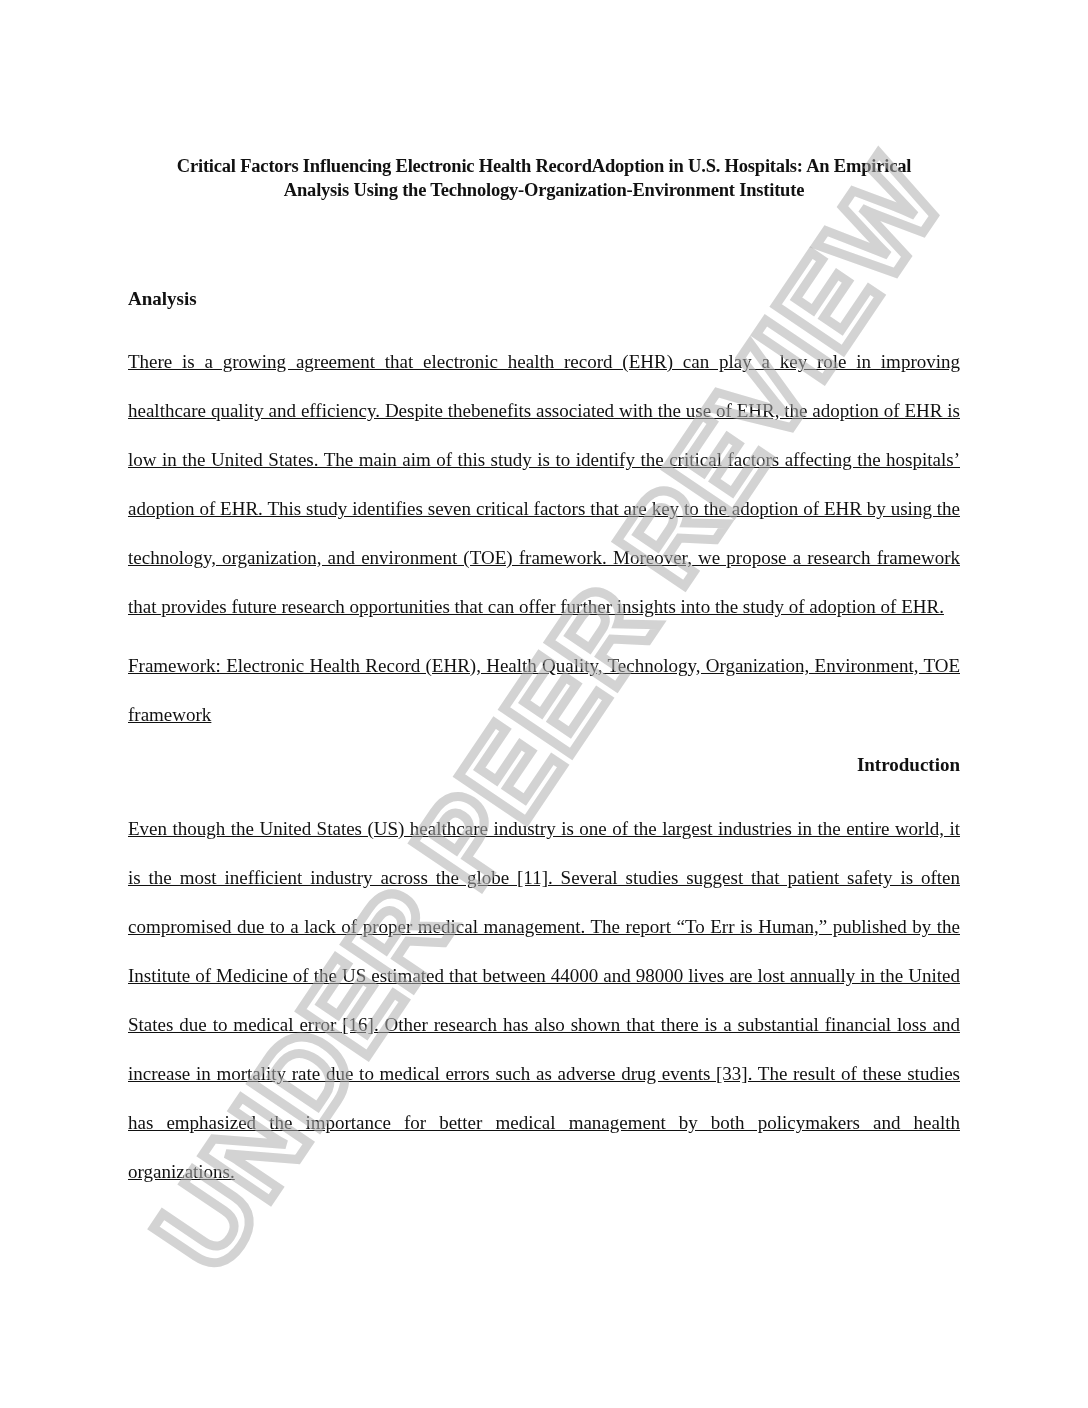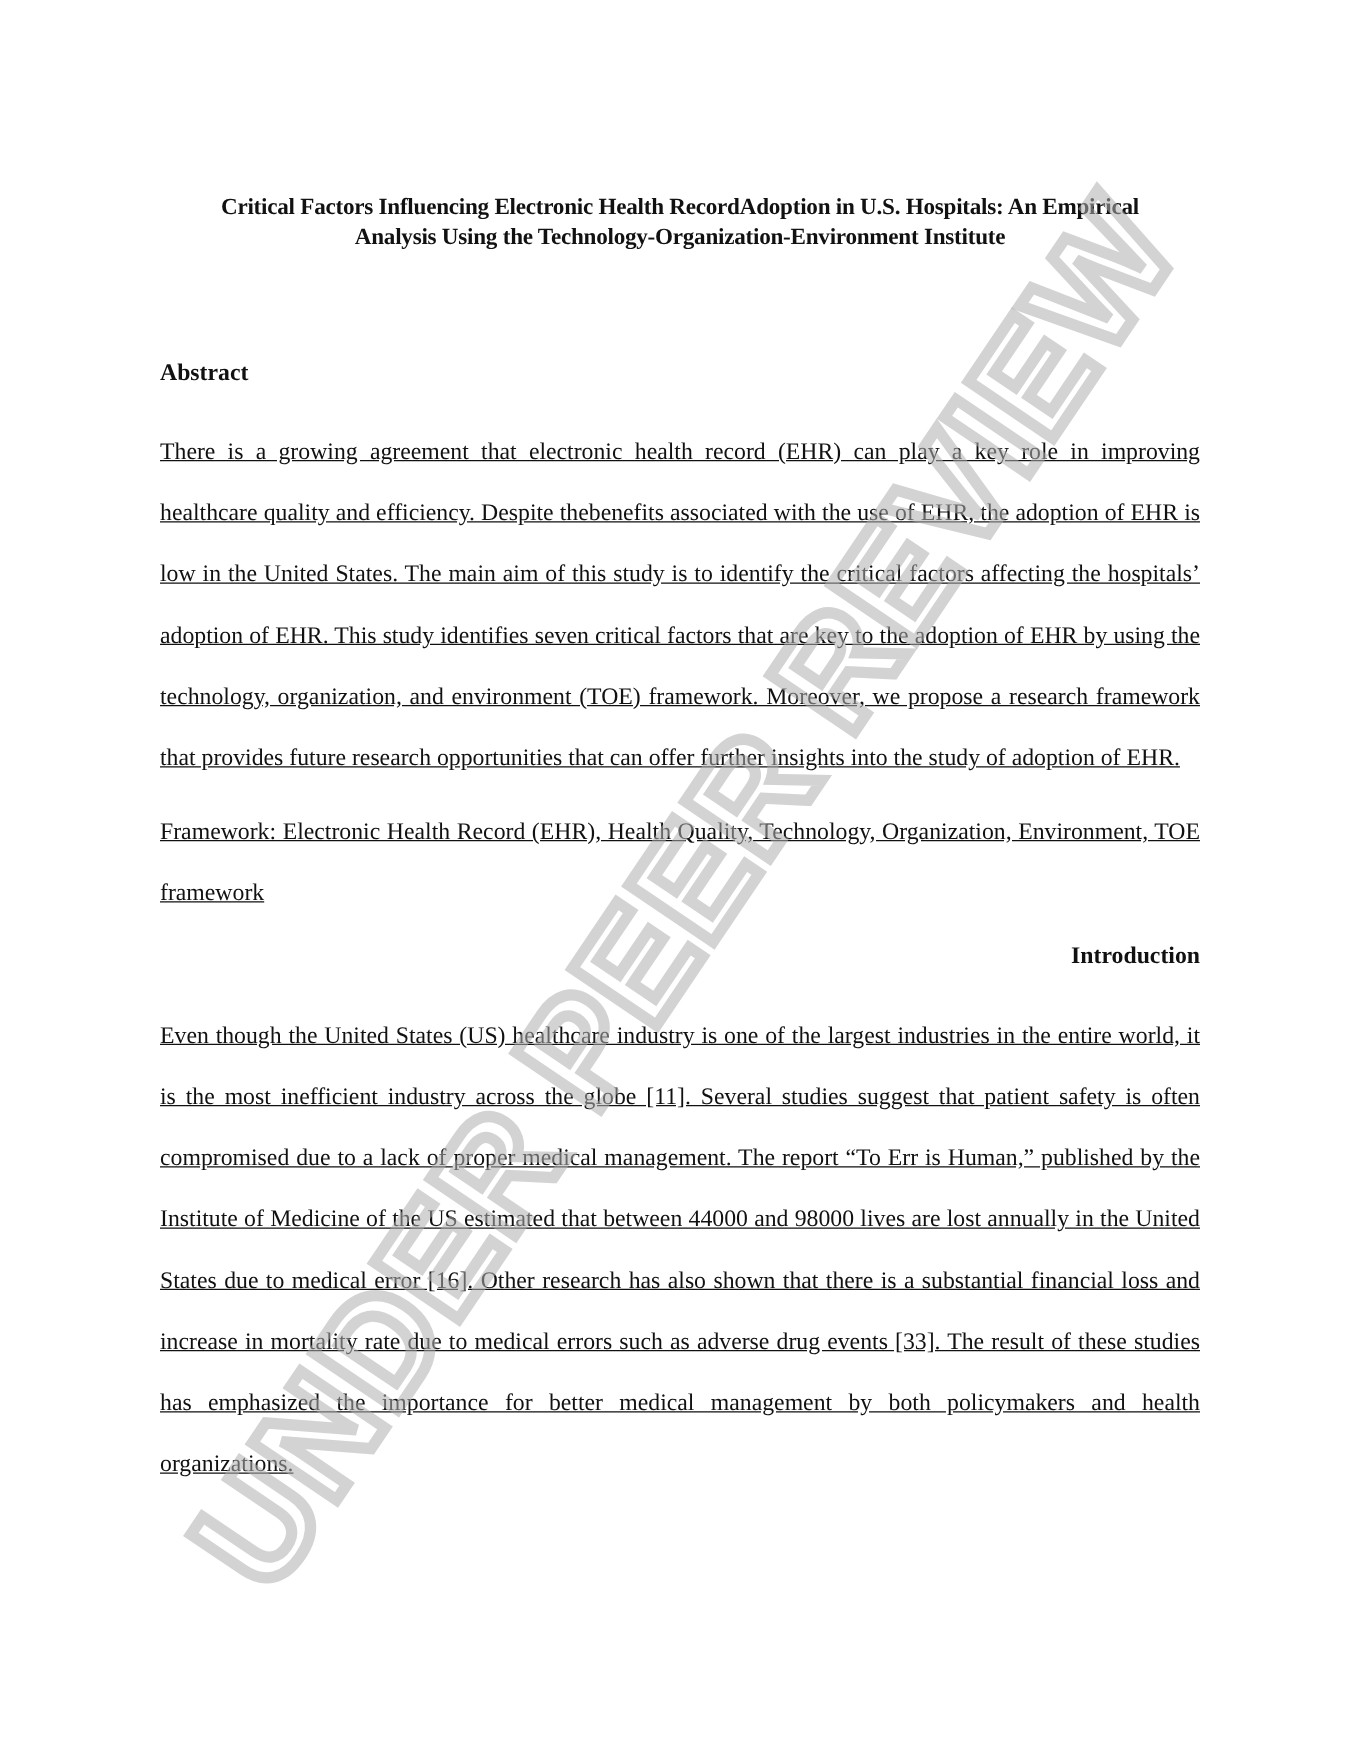--- a/index.html
+++ b/index.html
@@ -77,21 +77,21 @@
 </head>
 <body>
 
 <div class="page">
   <div class="content">
     <h1 class="title">
       <span>Critical Factors Influencing Electronic Health RecordAdoption in U.S. Hospitals: An Empirical</span><br>
       <span>Analysis Using the Technology-Organization-Environment Institute</span>
     </h1>
 
-    <h2 class="heading" id="abstract-heading">Abstract</h2>
+    <h2 class="heading" id="abstract-heading">Analysis</h2>
     <p class="para" id="abstract-body">There is a growing agreement that electronic health record (EHR) can play a key role in improving healthcare quality and efficiency. Despite thebenefits associated with the use of EHR, the adoption of EHR is low in the United States. The main aim of this study is to identify the critical factors affecting the hospitals’ adoption of EHR. This study identifies seven critical factors that are key to the adoption of EHR by using the technology, organization, and environment (TOE) framework. Moreover, we propose a research framework that provides future research opportunities that can offer further insights into the study of adoption of EHR.</p>
     <p class="para" id="keywords">Framework: Electronic Health Record (EHR), Health Quality, Technology, Organization, Environment, TOE framework</p>
 
     <h2 class="heading" id="intro-heading">Introduction</h2>
     <p class="para" id="intro-body">Even though the United States (US) healthcare industry is one of the largest industries in the entire world, it is the most inefficient industry across the globe [11]. Several studies suggest that patient safety is often compromised due to a lack of proper medical management. The report “To Err is Human,” published by the Institute of Medicine of the US estimated that between 44000 and 98000 lives are lost annually in the United States due to medical error [16]. Other research has also shown that there is a substantial financial loss and increase in mortality rate due to medical errors such as adverse drug events [33]. The result of these studies has emphasized the importance for better medical management by both policymakers and health organizations.</p>
   </div>
 
   <div class="watermark">UNDER PEER REVIEW</div>
 </div>
 

